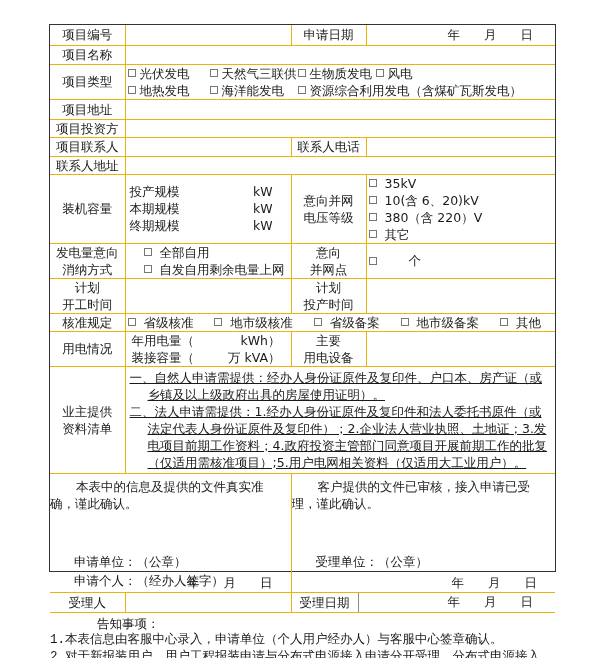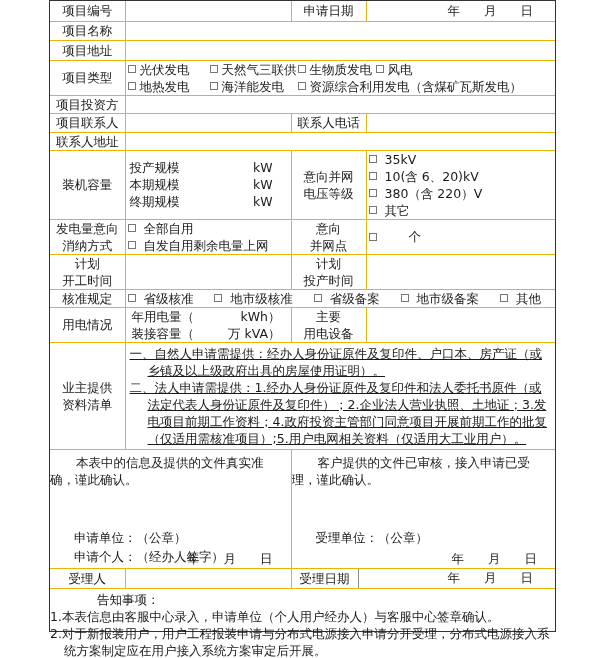--- a/index.html
+++ b/index.html
@@ -1,18 +1,18 @@
 <!DOCTYPE html>
 <html><head>
 <meta charset="utf-8">
 <style>
   html, body { margin:0; padding:0; background:#ffffff; }
   body { width:608px; height:658px; position:relative; overflow:hidden;
          font-family:"DejaVu Sans", sans-serif; color:#1a1a1a; font-size:12.5px; }
-  .form { position:absolute; left:49px; top:0; width:507px; height:632px;
+  .form { position:absolute; left:49px; top:24px; width:507px; height:548px;
           border:1.5px solid #333; box-sizing:border-box; }
   table { border-collapse:collapse; width:100%; table-layout:fixed; }
   td { border:1px solid #eab308; padding:0 4px; vertical-align:middle; line-height:17px; overflow:hidden; }
   tr:first-child td { border-top:none; }
   td:first-child { border-left:none; }
   td:last-child { border-right:none; }
   .lbl { text-align:center; white-space:nowrap; padding:0 2px; }
   .date { text-align:right; padding-right:22px; letter-spacing:0; }
   .date span { display:inline-block; margin-left:24px; }
   .cb { display:inline-block; width:6px; height:6px; border:1px solid #777; margin-right:4px; vertical-align:middle; position:relative; top:-1px; }
@@ -22,21 +22,21 @@
   .inline-opts { display:flex; justify-content:space-between; white-space:nowrap; padding-right:10px; }
   .para { text-align:left; padding:2px 2px 2px 4px; line-height:17px;text-decoration:underline; }
   .hang { padding-left:18px; text-indent:-18px; }
   .sign-cell { vertical-align:top; padding:4px 4px 2px 4px; position:relative; }
   .sign-cell .intro { text-indent:26px; line-height:17px; margin-left:-4px; }
   .sign-cell .lines { margin-top:40px; padding-left:20px; line-height:19px; }
   .sign-cell .d { position:absolute; right:18px; bottom:1px; }
   .sign-cell .d span { display:inline-block; margin-left:24px; }
   .notice { padding:2px 4px 2px 0; line-height:17px; }
   .notice .hd { padding-left:0;margin-left:47px; }
-  .notice .it { padding-left:14px; text-indent:-14px; }
+  .notice .it { padding-left:14px; text-indent:-14px;font-family:Liberation Mono, monospace; }
 </style>
 </head>
 <body>
 
 <div class="form">
 <table>
   <colgroup>
     <col style="width:75px">
         <col style="width:166px">
         <col style="width:75px">
@@ -46,43 +46,43 @@
   <tbody>
         <tr style="height:20px">
     <td class="lbl">项目编号</td>
     <td></td>
     <td class="lbl">申请日期</td>
     <td class="date"><span>年</span><span>月</span><span>日</span></td>
   </tr>
 
   <tr style="height:19px">
     <td class="lbl">项目名称</td>
-    <td colspan="3"></td>
-  </tr>
-
-  <tr style="height:20px">
-    <td class="lbl">项目地址</td>
     <td colspan="3"></td>
   </tr>
 
   <tr style="height:33px">
     <td class="lbl">项目类型</td>
     <td colspan="3" style="padding-left:2px">
       <div class="grid4">
         <span class="opt"><i class="cb"></i><span>光伏发电</span></span>
         <span class="opt"><i class="cb"></i><span>天然气三联供</span></span>
         <span class="opt"><i class="cb"></i><span>生物质发电</span></span>
         <span class="opt"><i class="cb"></i><span>风电</span></span>
         <span class="opt"><i class="cb"></i><span>地热发电</span></span>
         <span class="opt"><i class="cb"></i><span>海洋能发电</span></span>
         <span class="opt" style="grid-column:3 / span 2"><i class="cb"></i><span>资源综合利用发电（含煤矿瓦斯发电）</span></span>
       </div>
     </td>
   </tr>
 
+  <tr style="height:20px">
+    <td class="lbl">项目地址</td>
+    <td colspan="3"></td>
+  </tr>
+
   <tr style="height:18px">
     <td class="lbl">项目投资方</td>
     <td colspan="3"></td>
   </tr>
 
   <tr style="height:19px">
     <td class="lbl">项目联系人</td>
     <td></td>
     <td class="lbl">联系人电话</td>
     <td></td>
@@ -119,21 +119,21 @@
       <div class="opt"><i class="cb"></i> <span>380（含 220）V</span></div>
       <div class="opt"><i class="cb"></i> <span>其它</span></div>
     </td>
   </tr>
 
   <tr style="height:35px">
     <td class="lbl">
       <div>发电量意向</div>
       <div>消纳方式</div>
     </td>
-    <td style="padding-left:2px">
+    <td style="padding-left:18px">
       <div class="opt"><i class="cb"></i> <span>全部自用</span></div>
       <div class="opt"><i class="cb"></i> <span>自发自用剩余电量上网</span></div>
     </td>
     <td class="lbl">
       <div>意向</div>
       <div>并网点</div>
     </td>
     <td style="padding-left:2px">
       <i class="cb"></i><span style="margin-left:28px">个</span>
     </td>

